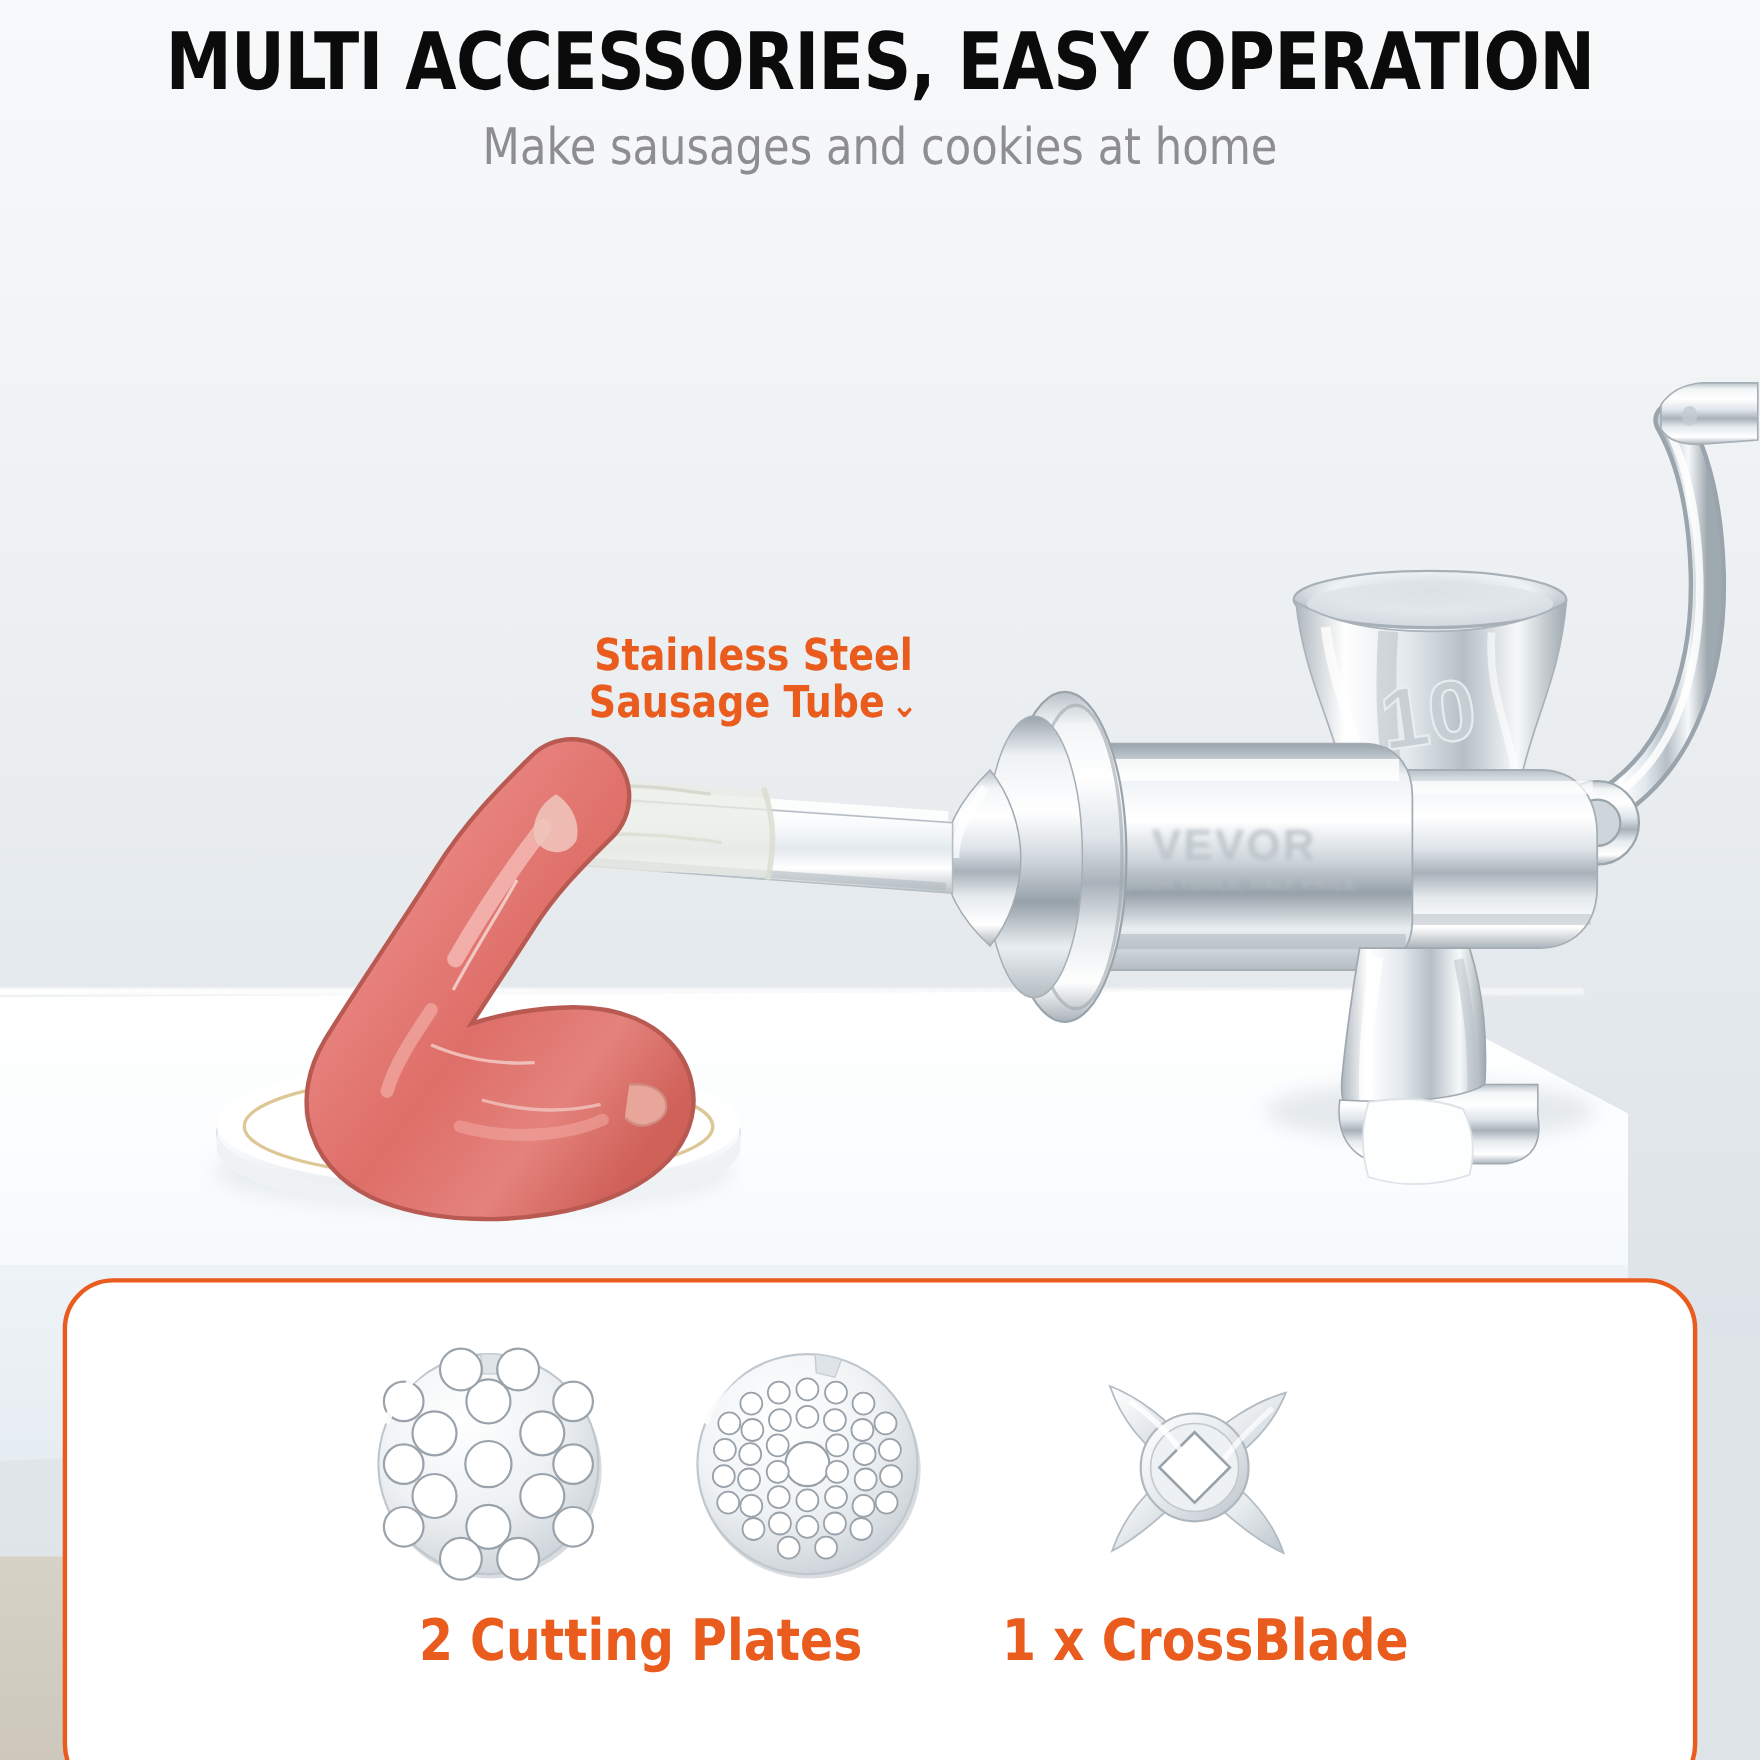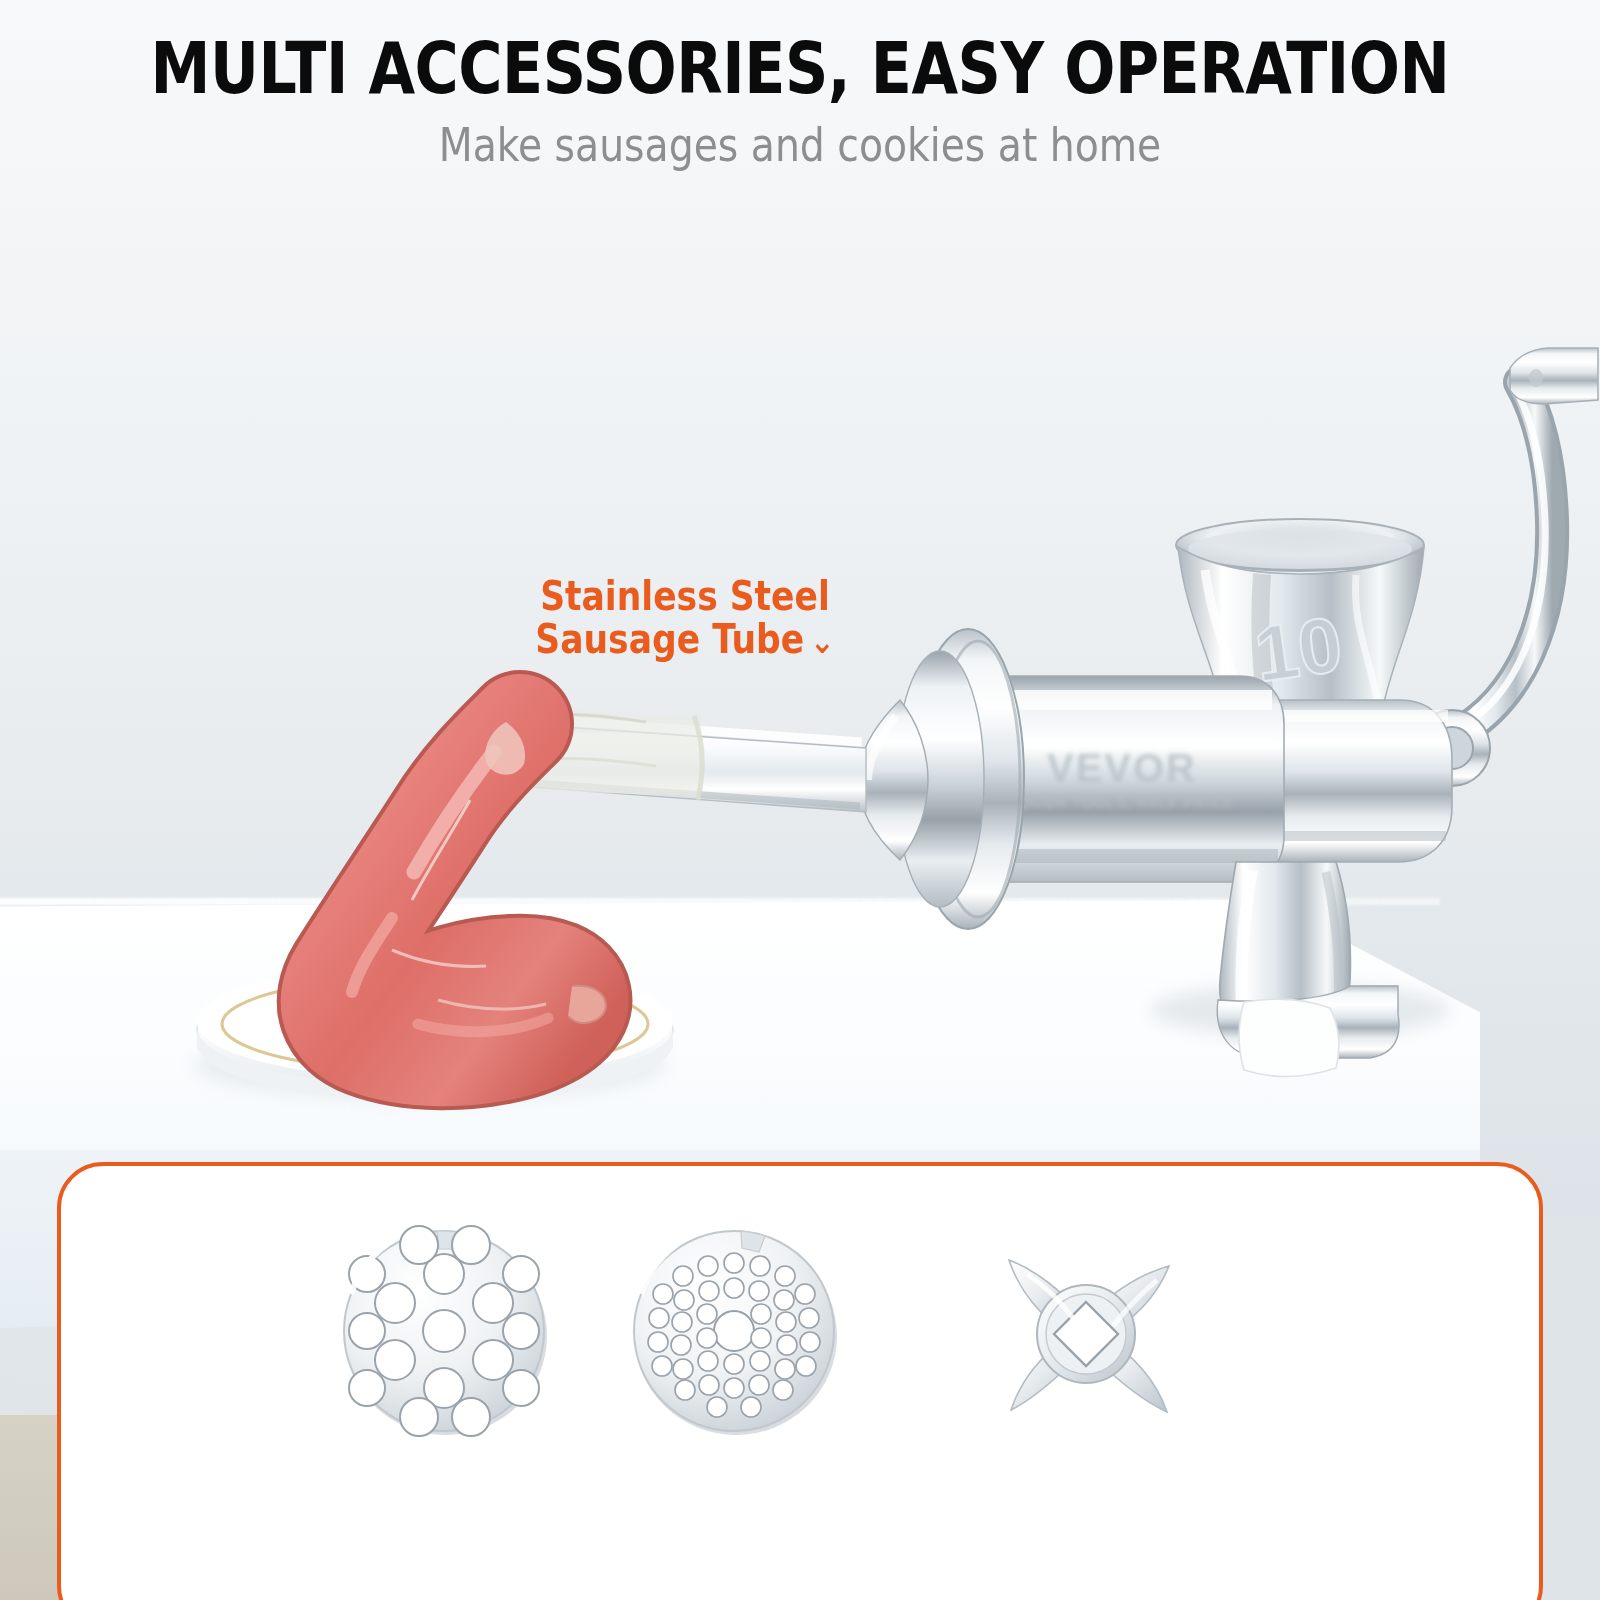--- a/index.html
+++ b/index.html
@@ -37,21 +37,21 @@
     background:linear-gradient(180deg,#eef3f7 0%,#e6edf2 100%);
     clip-path:polygon(0% 0%, 100% 0%, 100% 62%, 0% 100%);
   }
   .table-hl{
     position:absolute;left:-40px;top:898px;width:1480px;height:7px;
     background:linear-gradient(90deg,rgba(255,255,255,.95),rgba(255,255,255,.5));
     filter:blur(1px);
   }
 
   
-  .headline-wrap{position:absolute;left:0;top:32px;width:1600px;text-align:center;}
+  .headline-wrap{position:absolute;left:0;top:20px;width:1600px;text-align:center;}
   .headline{
     font-family:"Liberation Sans Narrow","DejaVu Sans Condensed","Liberation Sans",sans-serif;
     font-weight:bold;font-size:72px;line-height:1;color:#0b0b0b;
     letter-spacing:-0.5px;transform:scaleX(.93);transform-origin:center;
     white-space:nowrap;
   }
   .subhead{
     margin-top:18px;
     font-family:"Liberation Sans Narrow","DejaVu Sans Condensed","Liberation Sans",sans-serif;
     font-weight:400;font-size:46px;line-height:1;color:#8e8e90;
@@ -428,15 +428,19 @@
 
           <circle cx="125" cy="120" r="49" fill="url(#bladeG)" stroke="#aeb7be" stroke-width="2"></circle>
           <circle cx="125" cy="120" r="40" fill="#eef1f4" stroke="#c2cacf" stroke-width="1.4"></circle>
           <path d="M125,88 L157,120 L125,152 L93,120 Z" fill="#ffffff" stroke="#98a2aa" stroke-width="2.4"></path>
           <path d="M66,60 C84,72 100,88 112,104" fill="none" stroke="#ffffff" stroke-width="5" opacity=".8"></path>
           <path d="M196,66 C180,80 164,96 152,112" fill="none" stroke="#ffffff" stroke-width="5" opacity=".7"></path>
         </svg>
       </div>
     </div>
 
+    <div class="labels">
+      <div class="lab lab-1">2 Cutting Plates</div>
+      <div class="lab lab-2">1 x CrossBlade</div>
+    </div>
   </div>
 
 </div>
 
 </body></html>

